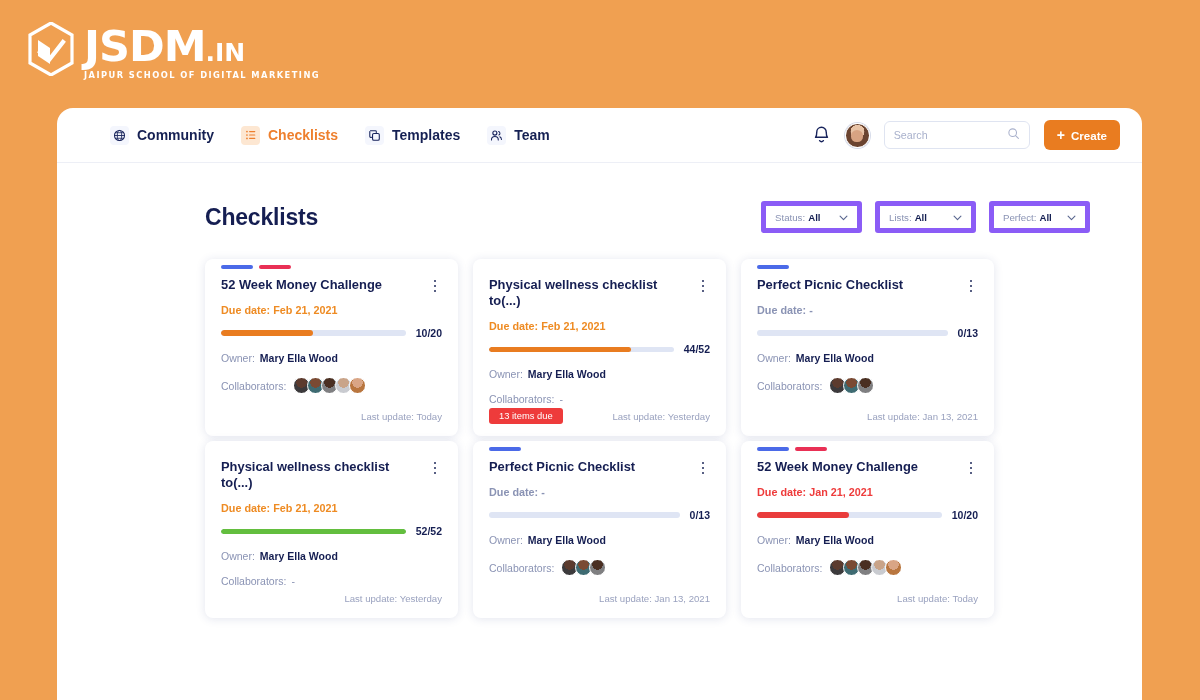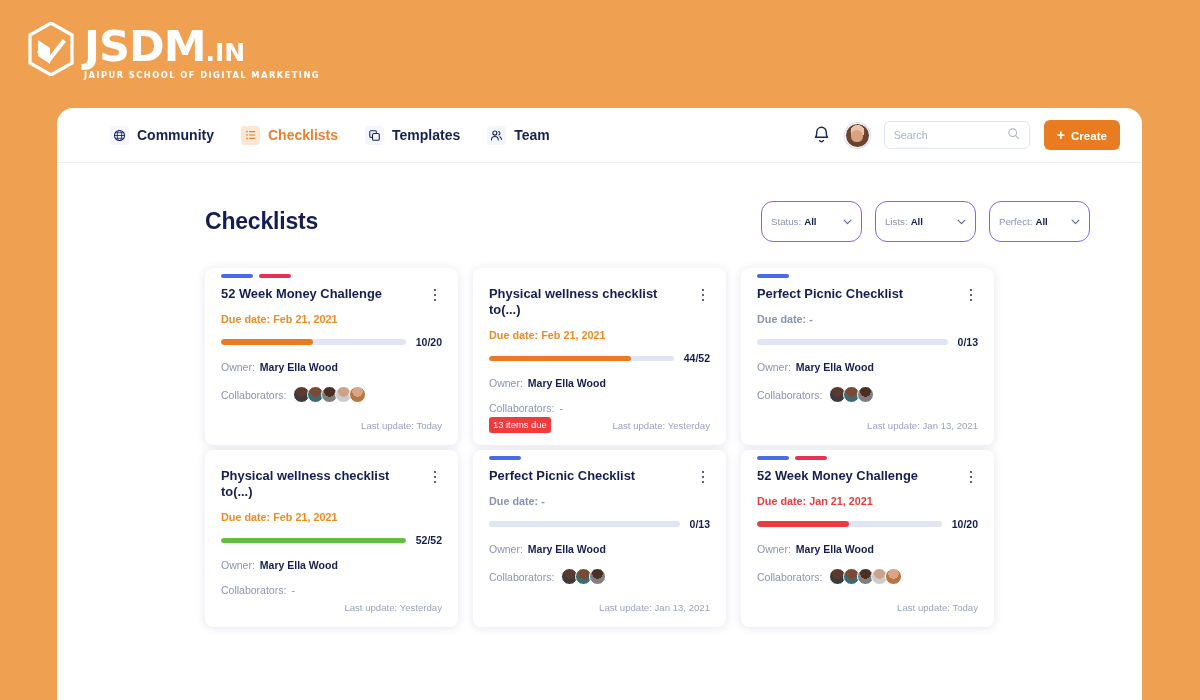--- a/index.html
+++ b/index.html
@@ -99,21 +99,21 @@
   .content { padding: 38px 52px 0 148px; }
   .head-row {
     display: flex; align-items: center; justify-content: space-between;
     margin-bottom: 26px;
   }
   .page-title {
     font-size: 23px; font-weight: 700; color: #151E52; letter-spacing: -0.2px;
   }
   .filters { display: flex; gap: 13px; }
   .filter {
-    width: 101px; height: 41px; border: 1px solid #8b5cf6; border-radius: 12px;
+    width: 101px; height: 32px; border: 5px solid #8b5cf6; border-radius: 3px;
     display: flex; align-items: center; padding: 0 9px;
     font-size: 9.7px; color: #8A93B4; cursor: pointer; background: #fff;
   }
   .filter b { color: #152053; font-weight: 700; margin-left: 3px; }
   .chev { margin-left: auto; }
 
   
   .grid {
     display: grid; grid-template-columns: repeat(3, 253px);
     gap: 5px 15px;
@@ -163,21 +163,21 @@
   .av::after {
     content: ''; position: absolute; left: 22%; top: 46%;
     width: 56%; height: 54%; border-radius: 50% 50% 40% 40%;
   }
   .card-foot {
     margin-top: auto; padding: 0 16px; display: flex;
     align-items: center; justify-content: space-between; height: 18px;
   }
   .badge-due {
     background: #EE3B3B; color: #fff; font-size: 9.4px; font-weight: 400;
-    border-radius: 3px; padding: 3px 4px; line-height: 1;
+    border-radius: 3px; padding: 3px 10px; line-height: 1;
   }
   .last-update { font-size: 9.6px; color: #9AA2BF; margin-left: auto; }
 </style>
 </head>
 <body>
 
 <div class="stage">
 
   <div class="logo-wrap">
     <svg class="logo-mark" viewBox="0 0 46 54">

